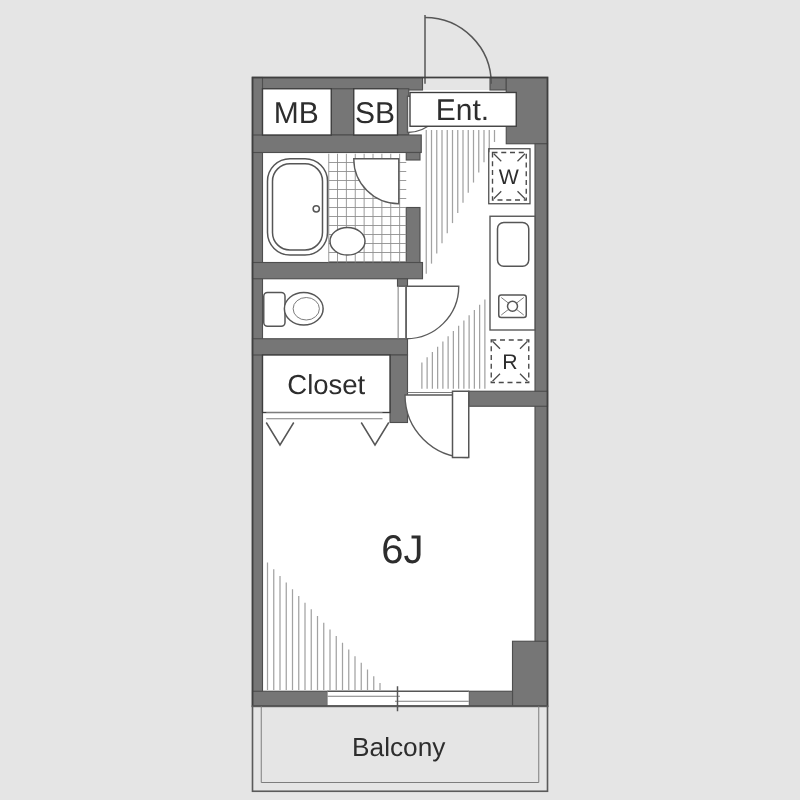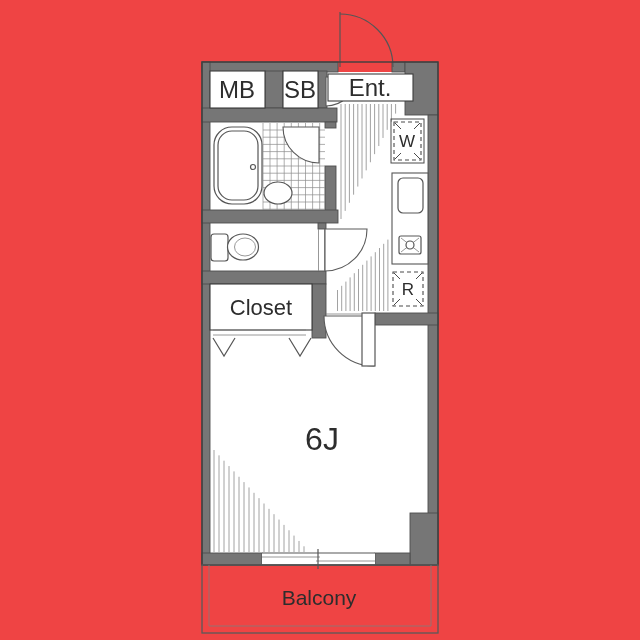--- a/index.html
+++ b/index.html
@@ -1,16 +1,16 @@
 <!DOCTYPE html>
 <html><head>
 <meta charset="utf-8">
 <style>
   html,body{margin:0;padding:0;background:#ffffff;}
-  #stage{position:relative;width:640px;height:640px;background:#ef4444;font-family:"Liberation Sans",sans-serif;text-align:center;}
+  #stage{position:relative;width:640px;height:640px;background:#e5e5e5;font-family:"Liberation Sans",sans-serif;text-align:center;}
   svg{position:absolute;left:0;top:0;}
   .walls rect{stroke:#4e4e4e;stroke-width:0.9;}
   .border{fill:none;stroke:#3f3f3f;stroke-width:1.4;}
   .thin{stroke:#565656;stroke-width:1.2;fill:none;}
   .xthin{stroke:#7d7d7d;stroke-width:0.8;fill:none;}
   .fixture{fill:#ffffff;stroke:#565656;stroke-width:1.2;}
   .sector{fill:#ffffff;stroke:#5a5a5a;stroke-width:1.1;}
   .hatch line{stroke:#a2a2a2;stroke-width:1;}
   .grid line{stroke:#8d8d8d;stroke-width:0.7;}
   .dashedbox{fill:#ffffff;stroke:#4a4a4a;stroke-width:1.1;stroke-dasharray:4 3;}

